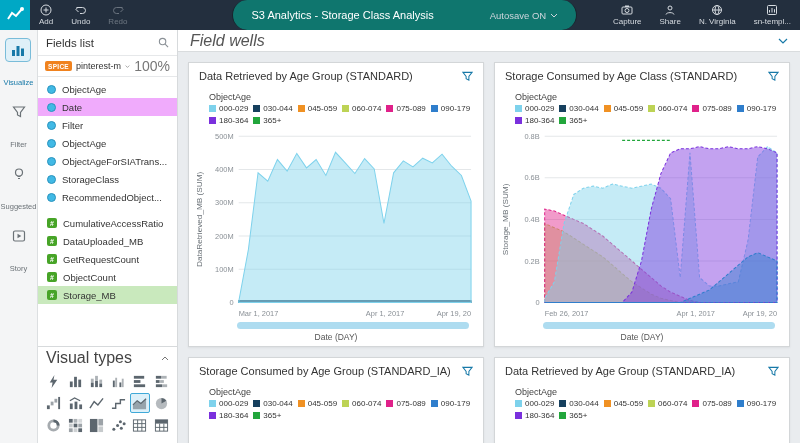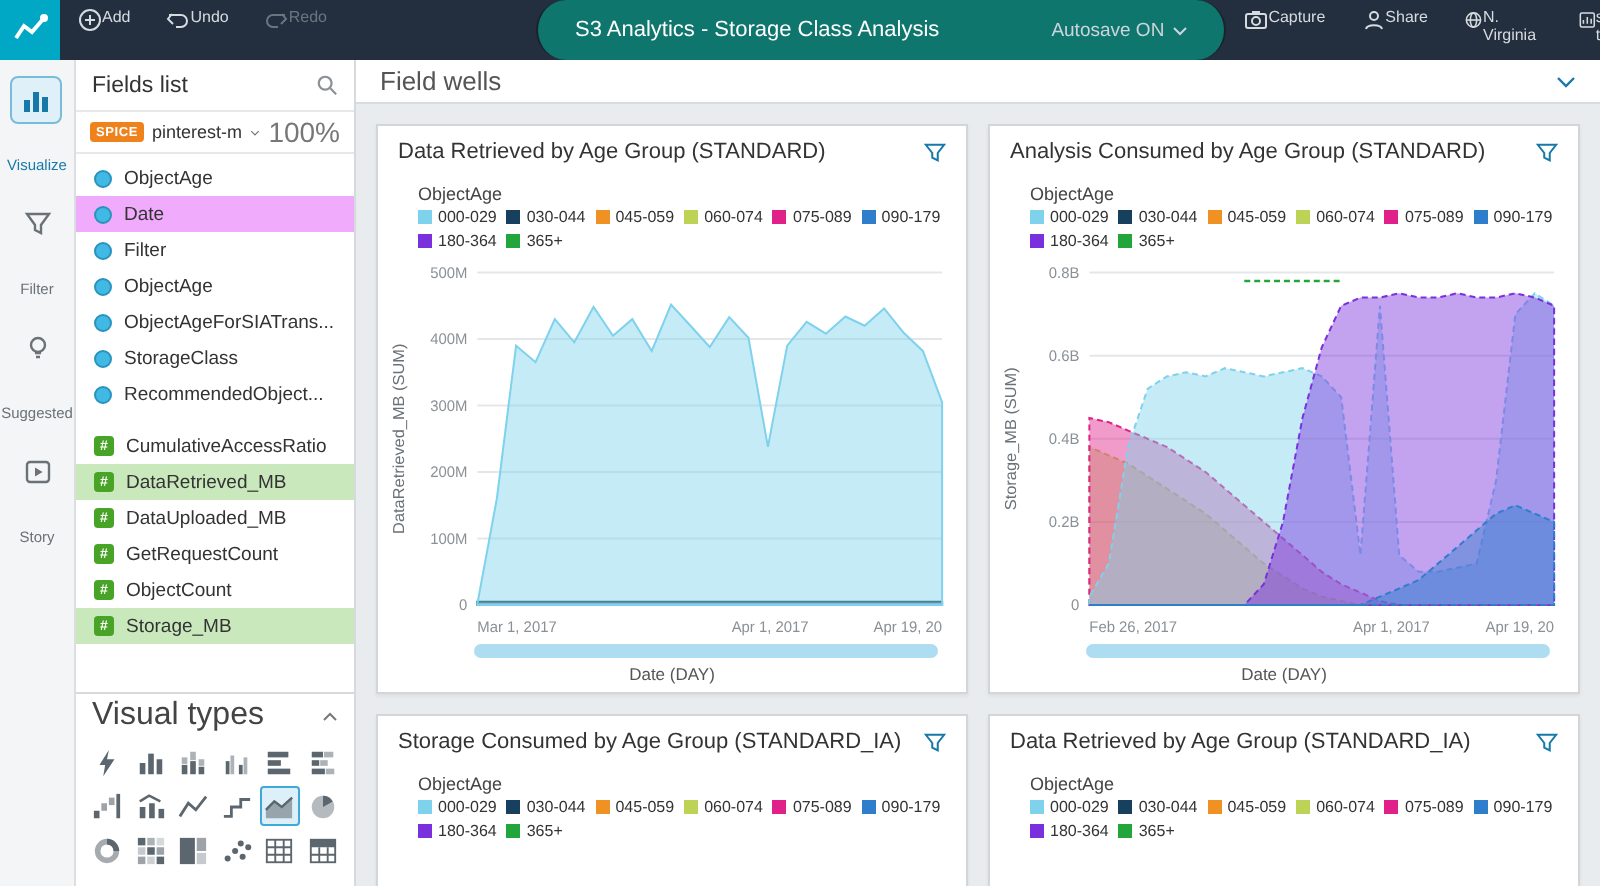--- a/index.html
+++ b/index.html
@@ -3,21 +3,21 @@
 <meta charset="utf-8">
 <style>
   * { box-sizing: border-box; margin: 0; padding: 0; }
   html,body { width:800px; height:443px; overflow:hidden; background:#e9ecef;
     font-family:"Liberation Sans", sans-serif; }
   .app { width:800px; height:443px; display:flex; flex-direction:column; }
 
   
   .topbar { height:30px; background:#232f3e; display:flex; align-items:center; color:#fff; flex:0 0 30px; }
   .logo { width:30px; height:30px; background:#00a8c5; display:flex; align-items:center; justify-content:center; cursor:pointer; flex:0 0 30px;}
-  .tb-item { display:flex; flex-direction:row; align-items:flex-start; justify-content:center;
+  .tb-item { display:flex; flex-direction:column; align-items:center; justify-content:center;
     padding:4px 9px; height:100%; font-size:8px; color:#d6dbe0; cursor:pointer; }
   .tb-item svg { display:block; margin-bottom:1px; }
   .tb-item.disabled { opacity:.4; }
   .tb-center { display:flex; align-items:center; height:100%; margin-left:96px;
     background:#0f766e; border-left:1px solid #1a222c; border-right:1px solid #1a222c; padding:0 18px;border-radius:15px; }
   .tb-title { font-size:11px; color:#fff; white-space:nowrap; }
   .autosave { font-size:9.5px; color:#cdd5dc; margin-left:56px; display:flex; align-items:center; gap:4px; cursor:pointer; white-space:nowrap;}
   .tb-right { margin-left:auto; display:flex; height:100%; }
 
   
@@ -59,21 +59,21 @@
   .vt-header { height:22px; display:flex; align-items:center; padding:0 8px; font-size:16px; color:#444; }
   .vt-header .spacer { flex:1; }
   .vt-grid { display:grid; grid-template-columns:repeat(6, 1fr); gap:2px; padding:2px 6px 8px; }
   .vt-cell { height:20px; display:flex; align-items:center; justify-content:center;
     border:1px solid transparent; border-radius:2px; cursor:pointer; }
   .vt-cell.selected { border-color:#3fa9d8; background:#ddf0f9; }
 
   
   .main { flex:1; display:flex; flex-direction:column; min-width:0; min-height:0; }
   .field-wells { height:22px; flex:0 0 22px; background:#fff; border-bottom:1px solid #d9dcde;
-    display:flex; align-items:center; padding:0 12px; font-size:13px; color:#555; }
+    display:flex; align-items:center; padding:0 12px; font-size:16px; color:#555;font-style:italic; }
   .fw-chevron { margin-left:auto; cursor:pointer; display:flex; }
   .canvas { flex:1; min-height:0; overflow:hidden; padding:10px;
     display:grid; grid-template-columns:1fr 1fr; grid-auto-rows:285px; gap:10px; align-content:start; }
   .card { background:#fff; border:1px solid #d3d6d8; box-shadow:0 1px 2px rgba(0,0,0,.06);
     display:flex; flex-direction:column; min-height:0; }
   .card-head { height:26px; flex:0 0 26px; display:flex; align-items:center; padding:0 10px; }
   .card-title { font-size:11px; font-weight:normal; color:#333; white-space:nowrap; overflow:hidden; }
   .funnel { margin-left:auto; cursor:pointer; display:flex; }
   .legend-title { font-size:9px; color:#444; padding:3px 0 2px 20px; flex:0 0 auto; }
   .legend { display:flex; flex-wrap:wrap; padding:0 6px 1px 20px; column-gap:5px; row-gap:3px; flex:0 0 auto;text-align:right; }
@@ -250,24 +250,20 @@
               <span class="dim-dot"></span>
               <span class="f-label">RecommendedObject...</span>
             </div>
           </div>
         <div class="group-gap"></div>
         <div id="meas-list">
             <div class="field-row">
               <span class="meas-sq">#</span>
               <span class="f-label">CumulativeAccessRatio</span>
             </div>
-            <div class="field-row sel-meas">
-              <span class="meas-sq">#</span>
-              <span class="f-label">DataRetrieved_MB</span>
-            </div>
             <div class="field-row">
               <span class="meas-sq">#</span>
               <span class="f-label">DataUploaded_MB</span>
             </div>
             <div class="field-row">
               <span class="meas-sq">#</span>
               <span class="f-label">GetRequestCount</span>
             </div>
             <div class="field-row">
               <span class="meas-sq">#</span>
@@ -526,21 +522,21 @@
                 <text x="280" y="185" font-size="7.5" fill="#8a9096" text-anchor="end">Apr 19, 20</text>
                 <text transform="rotate(-90 9 91)" x="9" y="91" font-size="8" fill="#6a7177" text-anchor="middle">DataRetrieved_MB (SUM)</text>
               </svg>
           </div>
           <div class="brush"></div>
           <div class="xaxis-title">Date (DAY)</div>
         </section>
 
         <section class="card">
           <div class="card-head">
-            <span class="card-title">Analysis Consumed by Age Group (STANDARD)</span>
+            <span class="card-title">Storage Consumed by Age Class (STANDARD)</span>
             <span class="funnel">
               <svg width="11" height="11" viewBox="0 0 12 12">
                   <path d="M1 1.5h10L7.5 6v4L4.5 8.5V6z" fill="none" stroke="#1779a8" stroke-width="1.1"></path>
                 </svg>
             </span>
           </div>
           <div class="legend-title">ObjectAge</div>
           <div class="legend">
               <div class="leg-item">
                 <span class="leg-sw" style="background: rgb(126, 210, 236);"></span>

